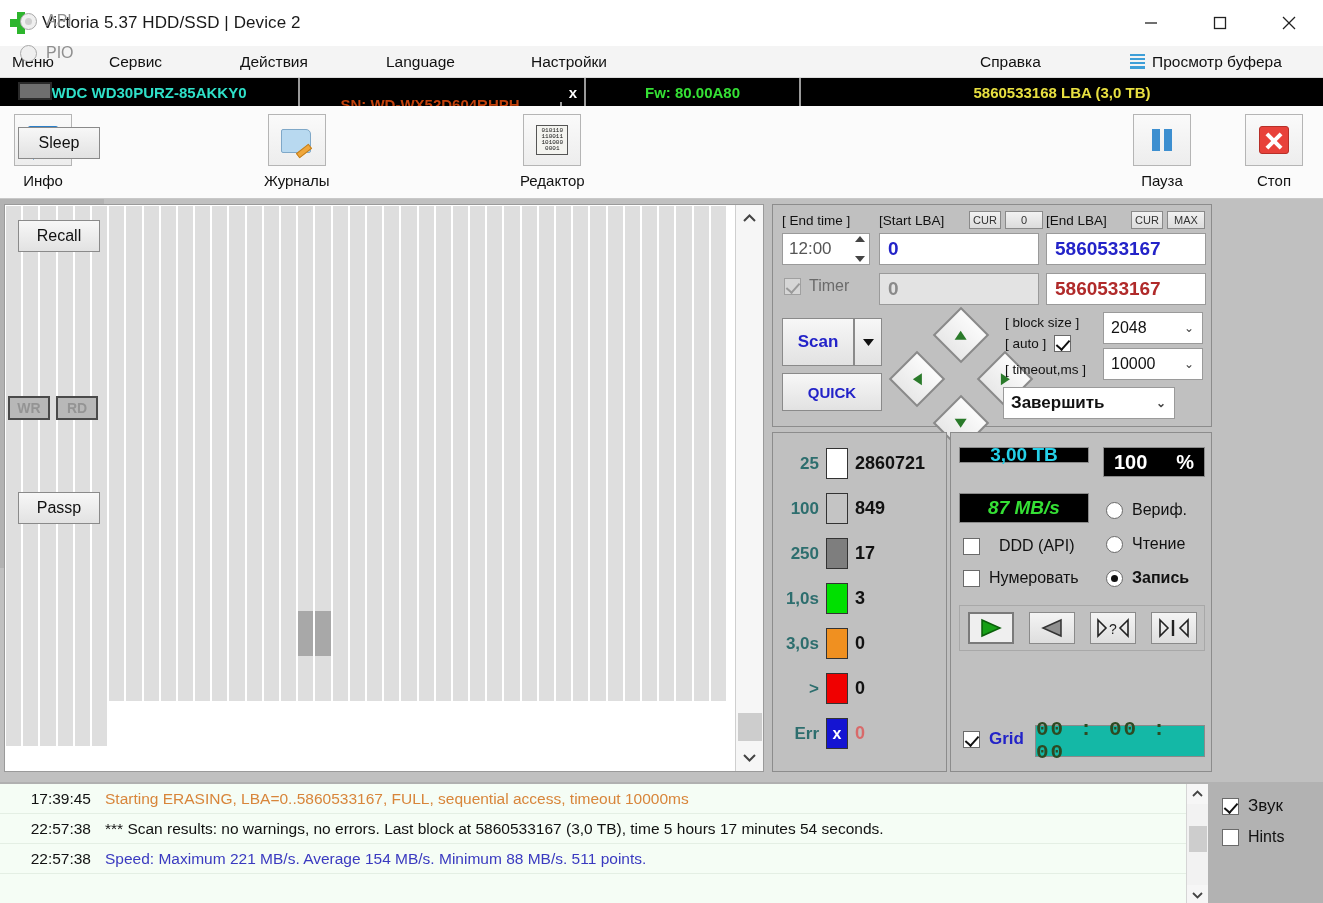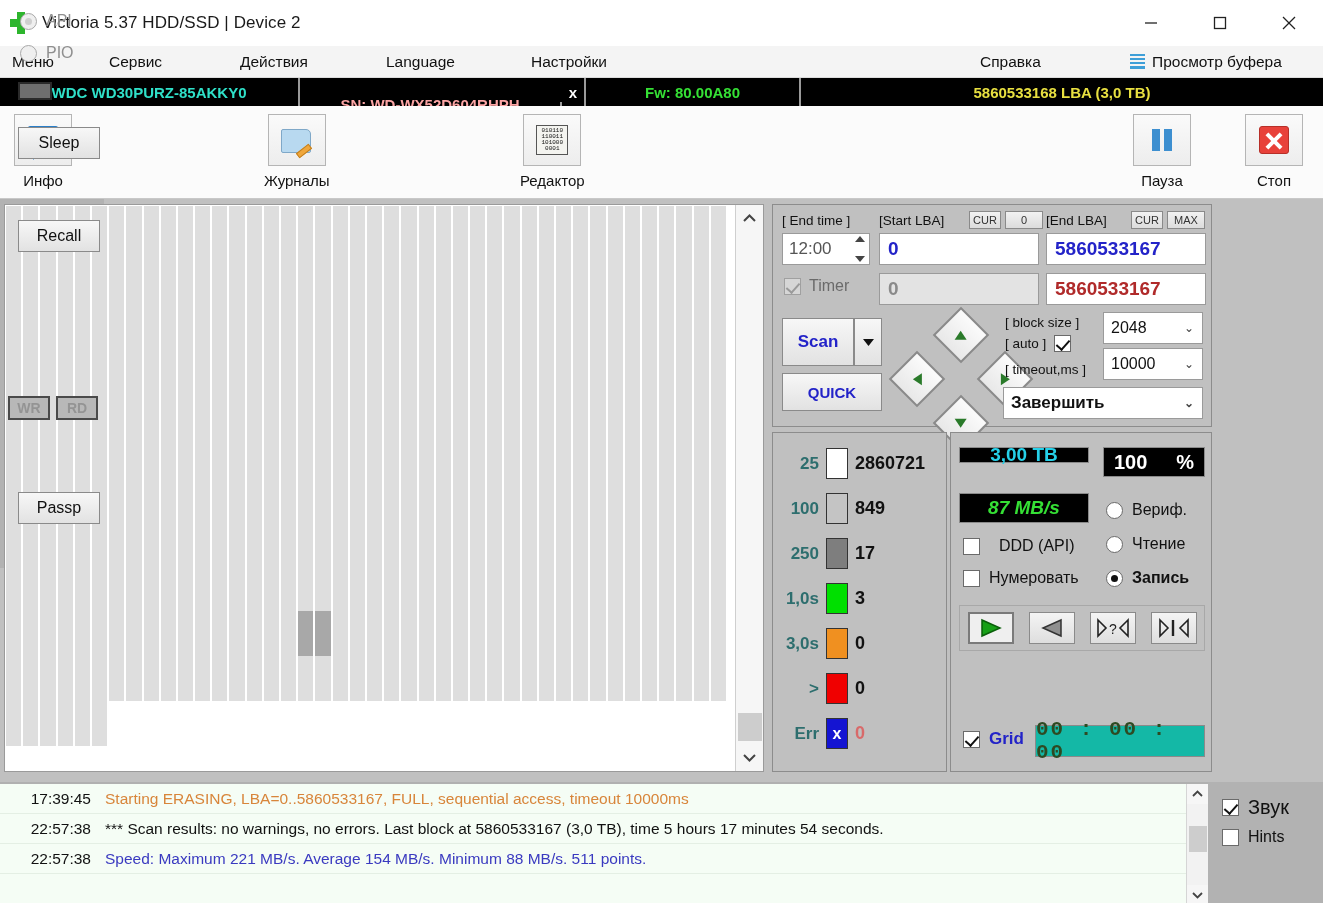--- a/index.html
+++ b/index.html
@@ -67,21 +67,21 @@
   .devbar {
     position: absolute; left: 0; top: 78px; width: 1323px; height: 28px;
     background: #000; display: flex; align-items: stretch;
   }
   .dev-cell {
     display: flex; align-items: center; justify-content: center;
     font-size: 15px; font-weight: bold;
     border-right: 2px solid #9a9a9a;
   }
   .dev-model { width: 300px; color: #2fe0c8; }
-  .dev-sn    { width: 262px; color: #fca5a5; margin-top: 24px; }
+  .dev-sn    { width: 262px; color: #c2410c; margin-top: 24px; }
   .dev-x     { width: 24px;  color: #ffffff; }
   .dev-fw    { width: 215px; color: #35e035; }
   .dev-lba   { flex: 1; color: #e8e040; border-right: none; }
 
   
   .toolbar {
     position: absolute; left: 0; top: 106px; width: 1323px; height: 93px;
     background: #fbfbfb;
     border-bottom: 1px solid #c8c8c8;
   }
@@ -917,21 +917,21 @@
     <div class="lbl-sm" style="position:absolute;left:232px;top:157px;">[ timeout,ms ]</div>
 
     <div class="sel" style="left:330px;top:107px;width:100px;height:32px;">
       <span>2048</span>
       <span class="chev">⌄</span>
     </div>
     <div class="sel" style="left:330px;top:143px;width:100px;height:32px;">
       <span>10000</span>
       <span class="chev">⌄</span>
     </div>
-    <div class="sel bold" style="left:230px;top:182px;width:200px;height:32px;">
+    <div class="sel bold" style="left:230px;top:182px;width:172px;height:32px;">
       <span>Завершить</span>
       <span class="chev">⌄</span>
     </div>
   </div>
 
   <div class="panel statpanel">
     <div id="legend-container" style="padding-top:8px;">
         <div class="legrow">
           <div class="legnum">25</div>
           <div class="legswatch" style="background: rgb(255, 255, 255);"></div>
@@ -1089,21 +1089,21 @@
         <svg width="11" height="8">
             <polyline points="1,2 5.5,6.5 10,2" fill="none" stroke="#444" stroke-width="1.8"></polyline>
           </svg>
       </div>
     </div>
   </div>
 
   <div class="bottomright">
     <div style="position:absolute;left:14px;top:14px;display:flex;align-items:center;">
       <span class="cbx checked"></span>
-      <span style="margin-left:9px;font-size:20px;color:#111;">Звук</span>
+      <span style="margin-left:9px;font-size:17px;color:#111;">Звук</span>
     </div>
     <div style="position:absolute;left:14px;top:46px;display:flex;align-items:center;">
       <span class="cbx"></span>
       <span style="margin-left:9px;font-size:16px;color:#111;">Hints</span>
     </div>
   </div>
 
 </div>
 
 </body></html>

